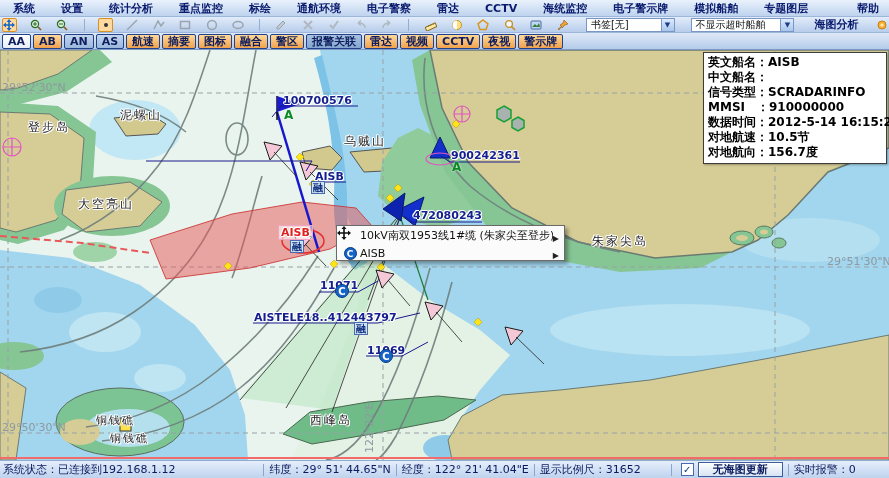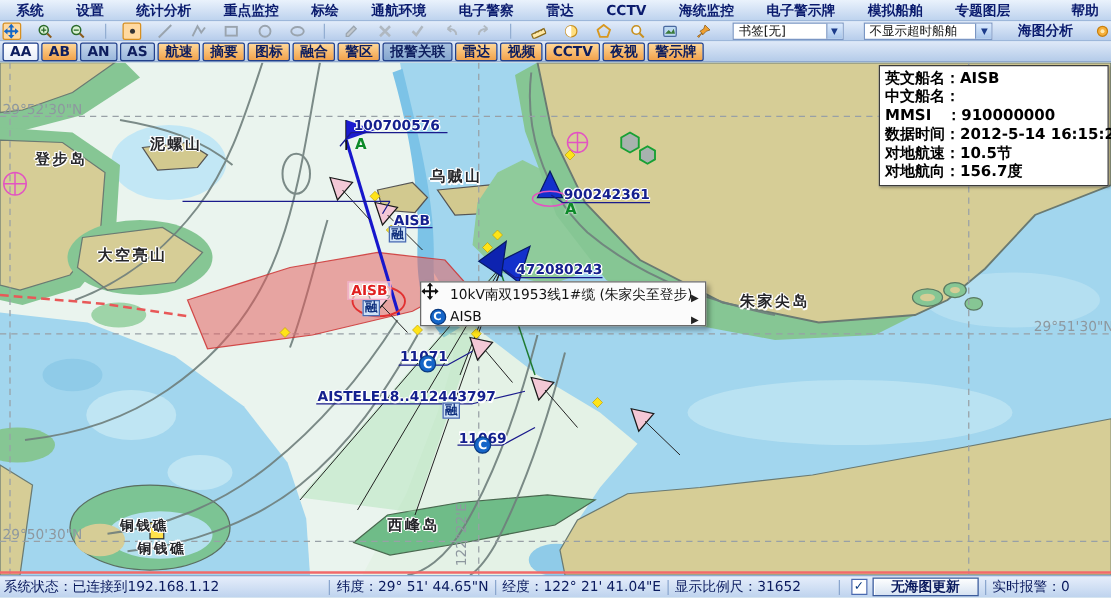--- a/index.html
+++ b/index.html
@@ -20,21 +20,21 @@
 .tool-label{font-size:11px;font-weight:bold;color:#0a1b6e;margin:0 4px 0 8px;white-space:nowrap}
 #tabbar{top:33px;height:17px;background:linear-gradient(#dfe9f8,#b4cbe9);border-bottom:1px solid #7e99c2;gap:2px;padding-left:2px}
 .tab{height:15px;border:1px solid #22418c;background:linear-gradient(#ffd898,#f1a24c);border-radius:2px;font-size:11px;font-weight:bold;color:#0e1e5e;padding:0 5px;display:flex;align-items:center;white-space:nowrap;cursor:default}
 .tab.white{background:linear-gradient(#ffffff,#e8eef8)}
 .tab.blue{background:linear-gradient(#c3d6ec,#9ab7dc)}
 .tab.pressed{background:linear-gradient(#a9c2e0,#84a6cf)}
 
 #map{position:absolute;top:50px;left:0;width:889px;height:410px;background:#eaf4ee;overflow:hidden}
 #map svg{position:absolute;top:0;left:0}
 .lbl{position:absolute;white-space:nowrap;font-size:11px;font-weight:bold;color:#15208e;text-shadow:-1px 0 #fff,1px 0 #fff,0 -1px #fff,0 1px #fff,1px 1px #fff,-1px -1px #fff}
-.lbl.place{color:#26262a;font-size:12px;letter-spacing:2px;font-weight:bold}
+.lbl.place{color:#26262a;font-size:12px;letter-spacing:2px;font-weight:normal}
 .lbl.grid{color:#8e989f;font-weight:normal;letter-spacing:0;text-shadow:none;font-size:11px}
 .lbl.vert{transform:rotate(-90deg);transform-origin:left bottom}
 .lbl.red{color:#e01f1f;border:1px solid #f0a6c2;background:rgba(255,255,255,.55);padding:0 2px}
 .mark-c{position:absolute;width:14px;height:14px;border-radius:50%;background:#1565c8;border:1px solid #0a3a80;color:#fff;font-size:10px;font-weight:bold;display:flex;align-items:center;justify-content:center}
 .mark-a{position:absolute;color:#0c8a28;font-size:12px;font-weight:bold;text-shadow:0 0 2px #fff}
 .mark-f{position:absolute;font-size:10px;font-weight:bold;color:#10307e;background:#cfe2f6;border:1px solid #4a6ab0;line-height:11px;padding:0 1px}
 
 #infopanel{position:absolute;left:703px;top:2px;width:184px;background:#fff;border:1px solid #3c3c3c;padding:2px 4px 3px 4px;font-size:12px;font-weight:bold;color:#000;box-shadow:1px 1px 2px rgba(0,0,0,.3)}
 .ip-row{display:flex;line-height:15px;white-space:nowrap}
 .ip-label{flex-shrink:0}
@@ -405,20 +405,24 @@
   <div id="infopanel">
     <div class="ip-row">
         <span class="ip-label">英文船名：</span>
         <span>AISB</span>
       </div>
     <div class="ip-row">
         <span class="ip-label">中文船名：</span>
         <span></span>
       </div>
     <div class="ip-row">
+        <span class="ip-label">信号类型：</span>
+        <span>SCRADARINFO</span>
+      </div>
+    <div class="ip-row">
         <span class="ip-label">MMSI　：</span>
         <span>910000000</span>
       </div>
     <div class="ip-row">
         <span class="ip-label">数据时间：</span>
         <span>2012-5-14 16:15:26</span>
       </div>
     <div class="ip-row">
         <span class="ip-label">对地航速：</span>
         <span>10.5节</span>

